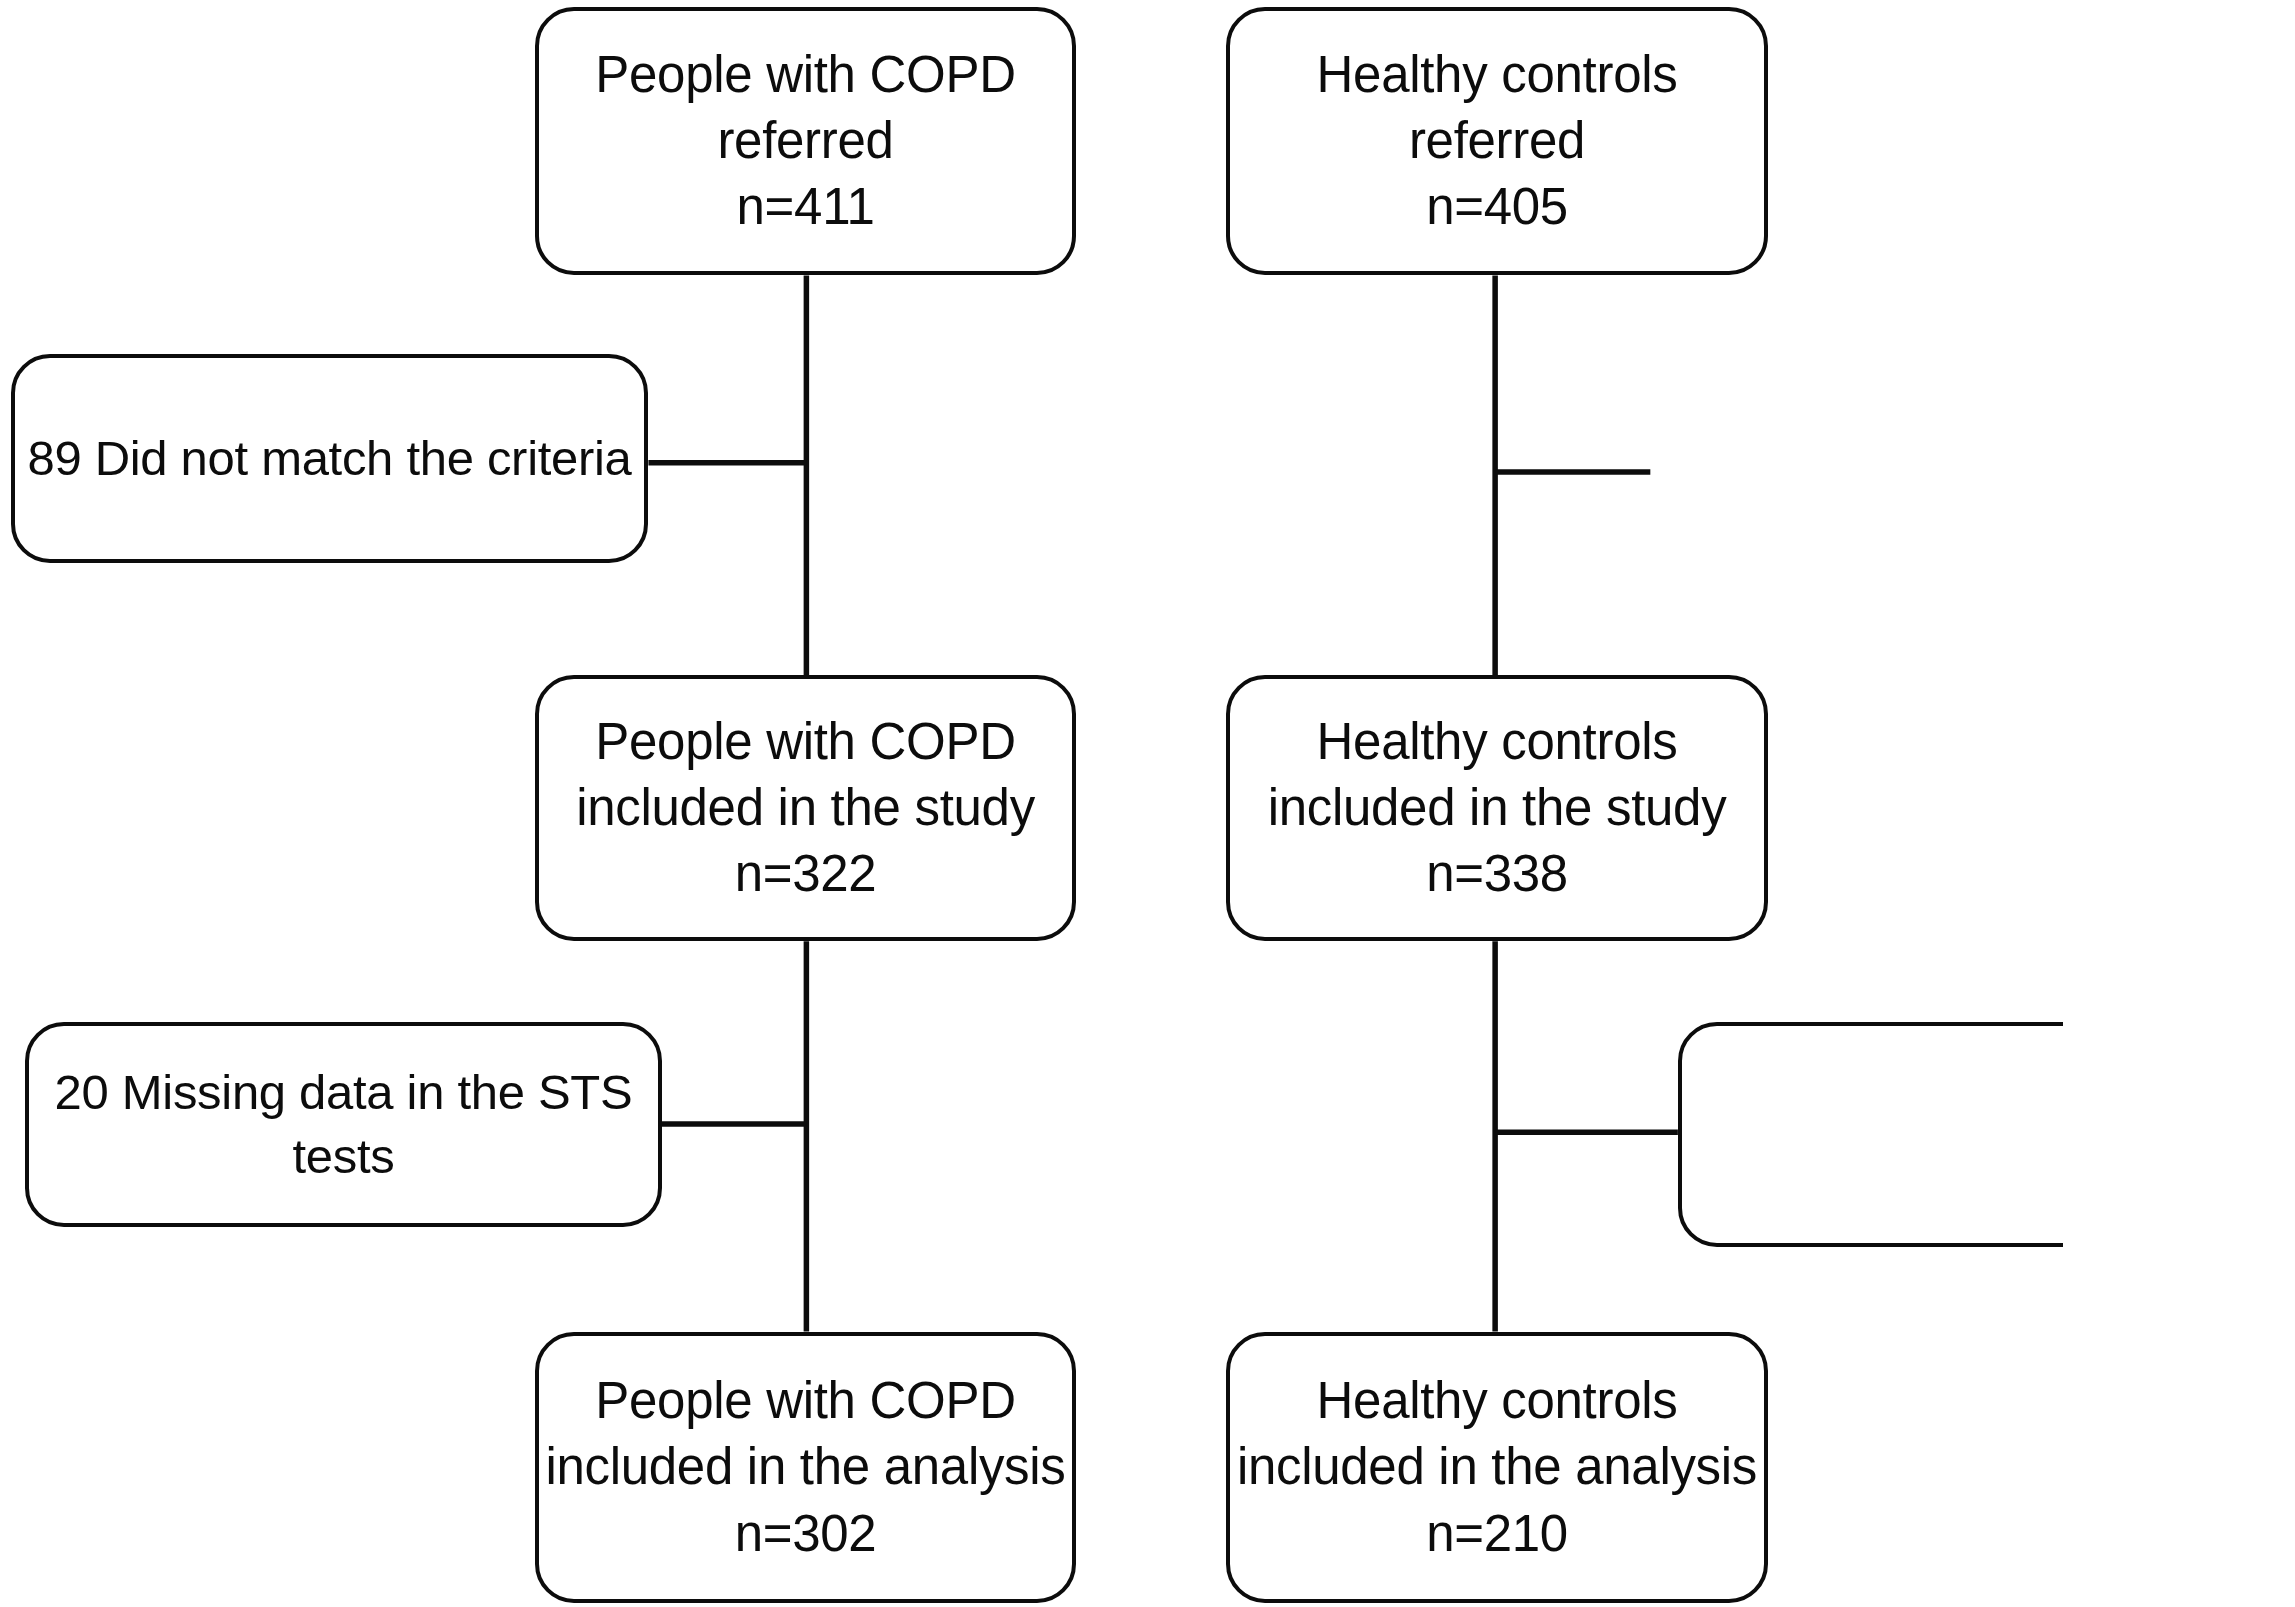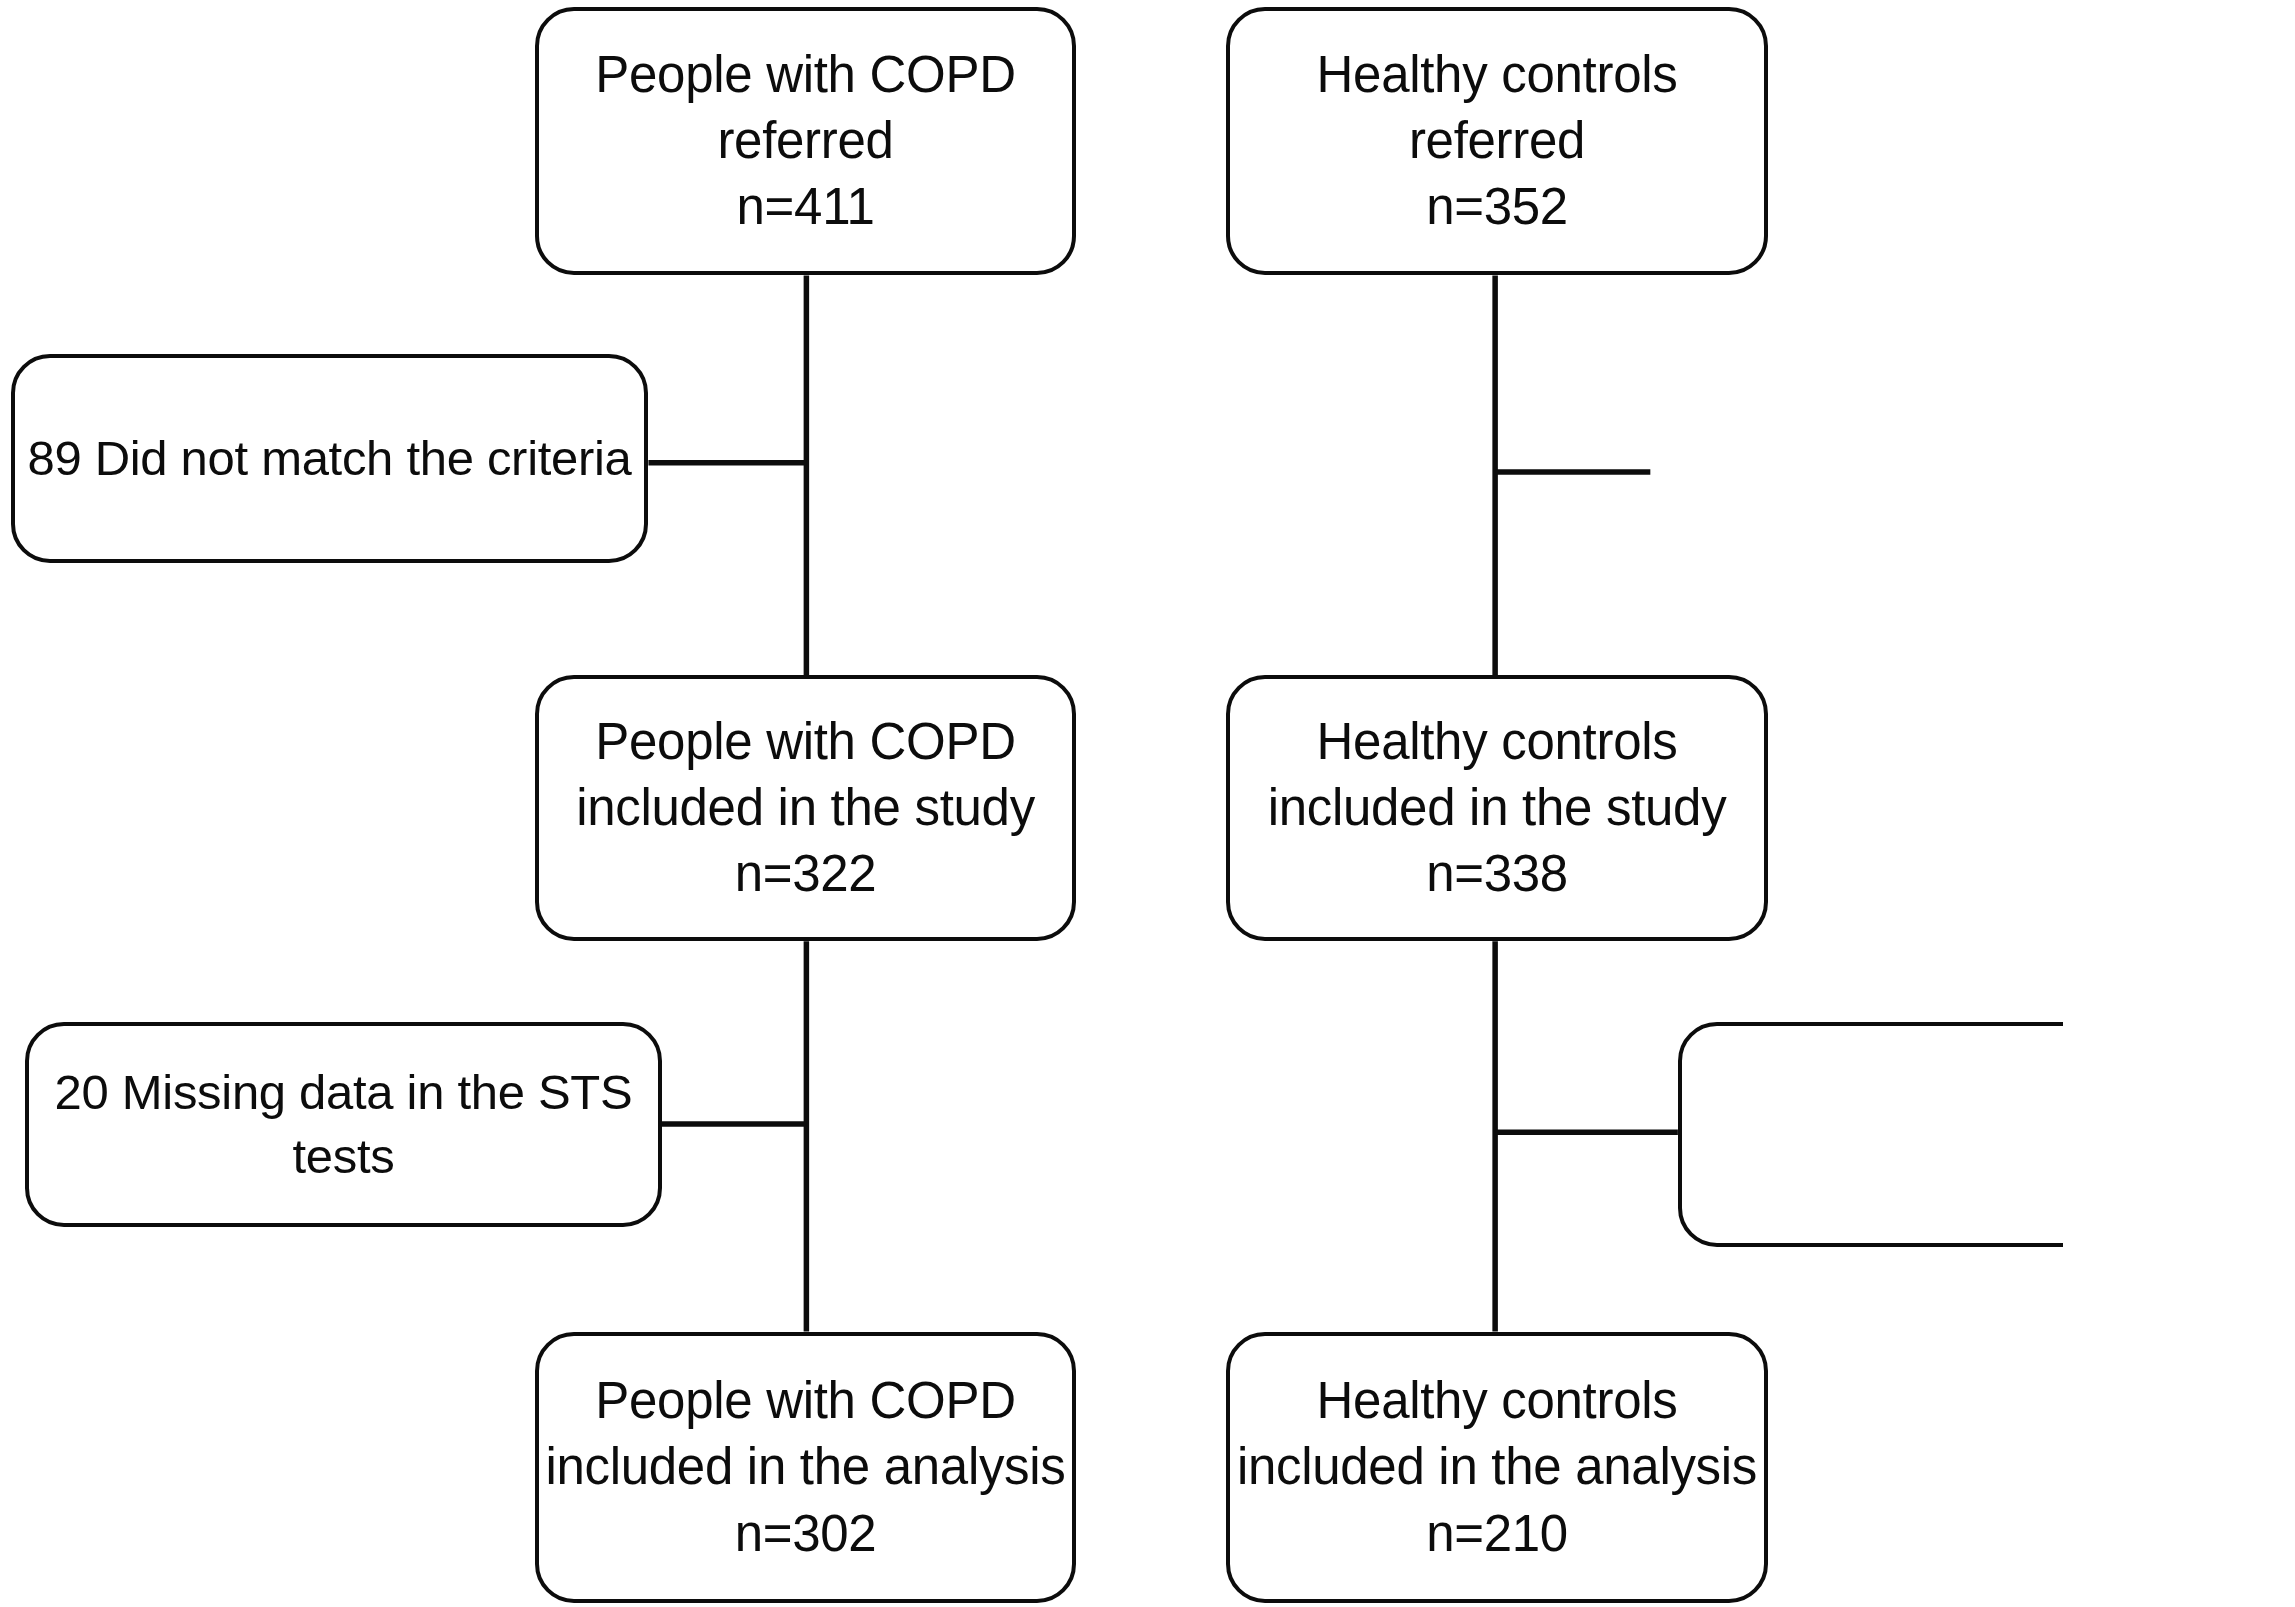--- a/index.html
+++ b/index.html
@@ -93,21 +93,21 @@
 
   <div class="node main-node" id="node-copd-referred">
     <span class="ln">People with COPD</span>
     <span class="ln">referred</span>
     <span class="ln">n=411</span>
   </div>
 
   <div class="node main-node" id="node-hc-referred">
     <span class="ln">Healthy controls</span>
     <span class="ln">referred</span>
-    <span class="ln">n=352</span>
+    <span class="ln">n=405</span>
   </div>
 
   <div class="node excl-node" id="node-excl-copd-1">
     <span class="ln">89 Did not match the criteria</span>
   </div>
 
 
   <div class="node main-node" id="node-copd-included">
     <span class="ln">People with COPD</span>
     <span class="ln">included in the study</span>

